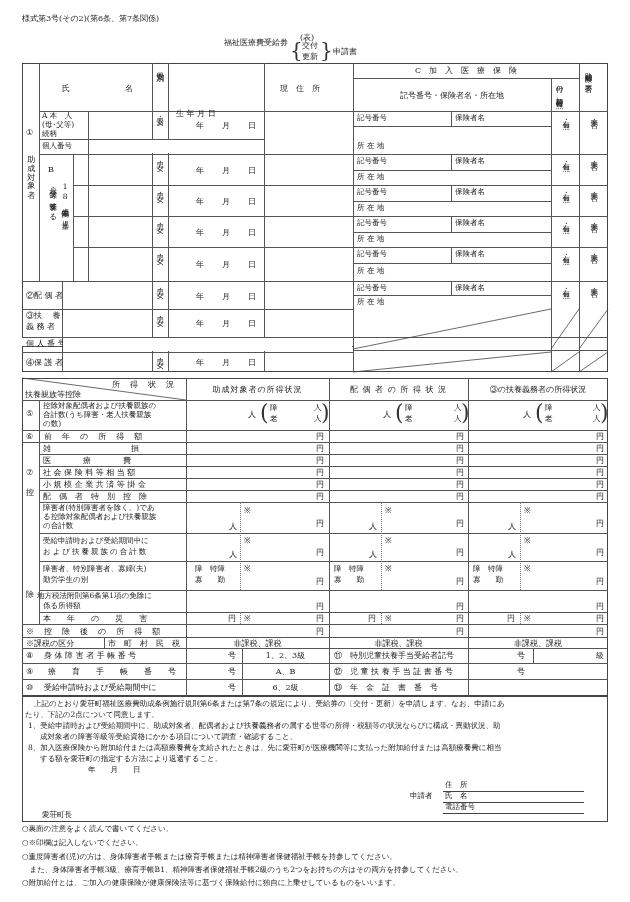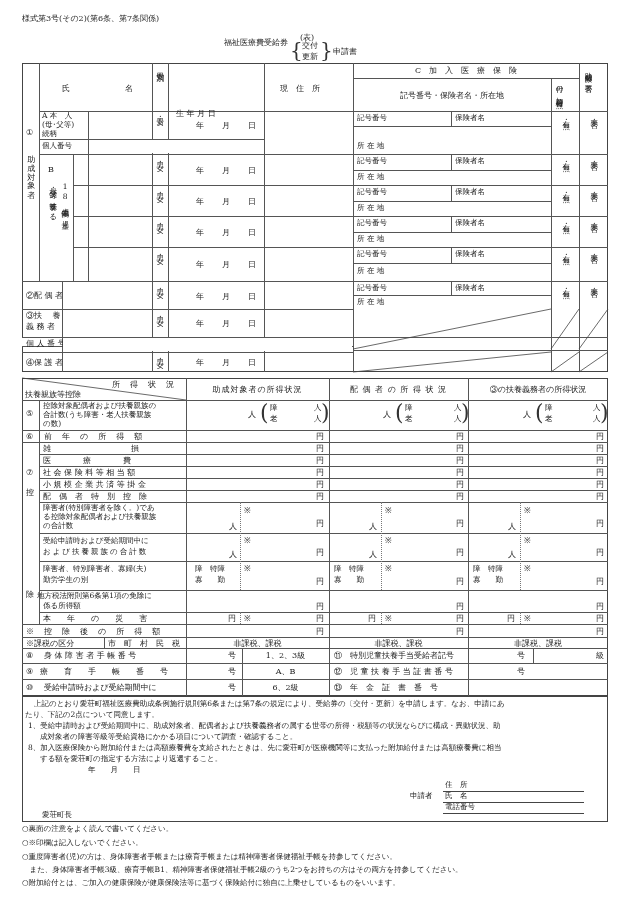--- a/index.html
+++ b/index.html
@@ -399,21 +399,21 @@
   <div class="hl" style="left:22px;top:679px;width:586px;"></div>
 
   <div>
     <div class="t" style="left:26px;top:651px;">⑧</div>
     <div class="t" style="left:44px;top:651px;">身 体 障 害 者 手 帳 番 号</div>
     <div class="t" style="left:228px;top:651px;">号</div>
     <div class="t c" style="left:242px;top:651px;width:87px;">1、2、3級</div>
   </div>
   <div>
     <div class="t" style="left:26px;top:667px;">⑨</div>
-    <div class="t" style="left:40px;top:667px;text-align:center;">療　　育　　手　　帳　　番　　号</div>
+    <div class="t" style="left:48px;top:667px;text-align:center;">療　　育　　手　　帳　　番　　号</div>
     <div class="t" style="left:228px;top:667px;">号</div>
     <div class="t c" style="left:242px;top:667px;width:87px;">A、B</div>
   </div>
   <div>
     <div class="t" style="left:26px;top:683px;">⑩</div>
     <div class="t" style="left:44px;top:683px;">受給申請時および受給期間中に</div>
     <div class="t" style="left:228px;top:683px;">号</div>
     <div class="t c" style="left:242px;top:683px;width:87px;">6、2級</div>
   </div>
 

